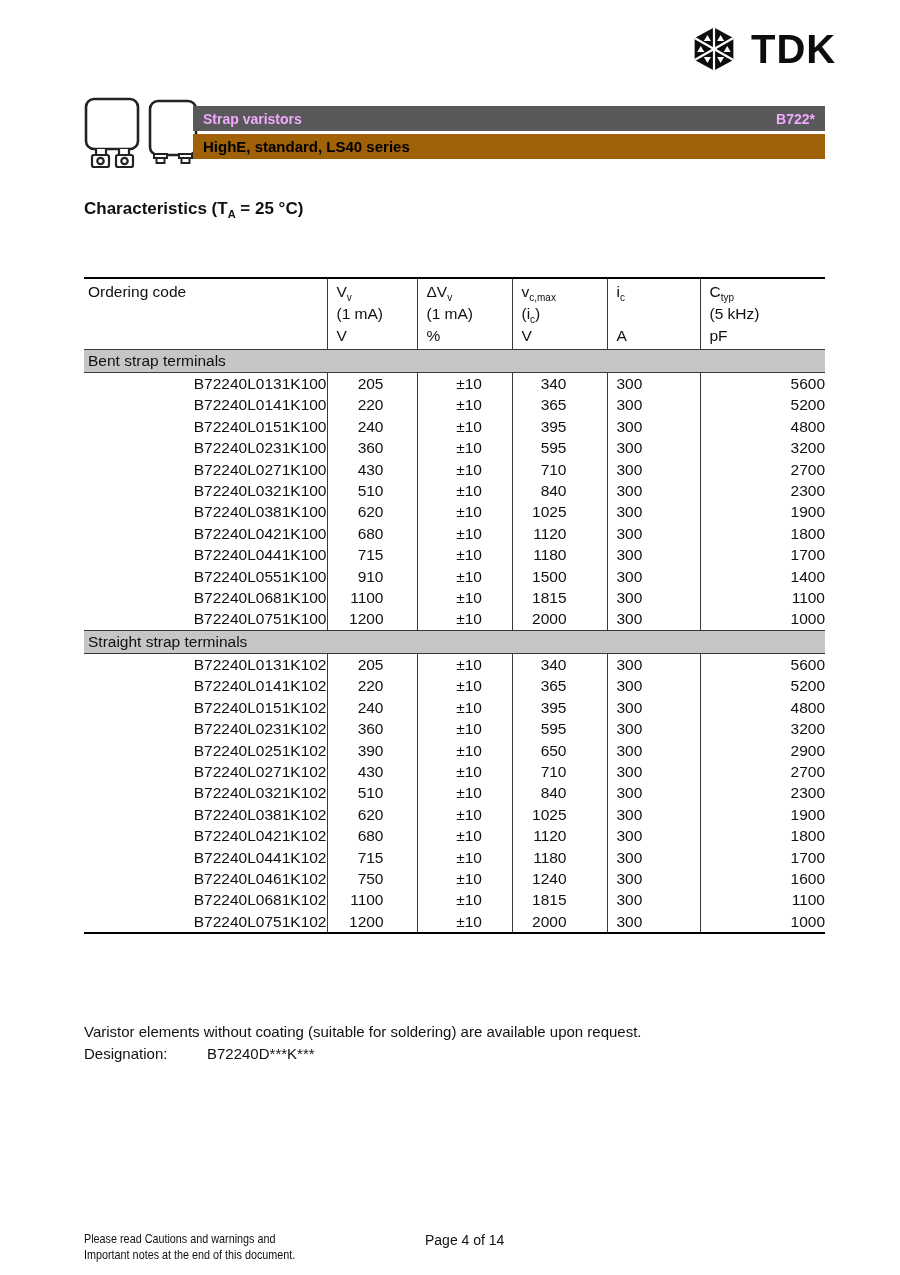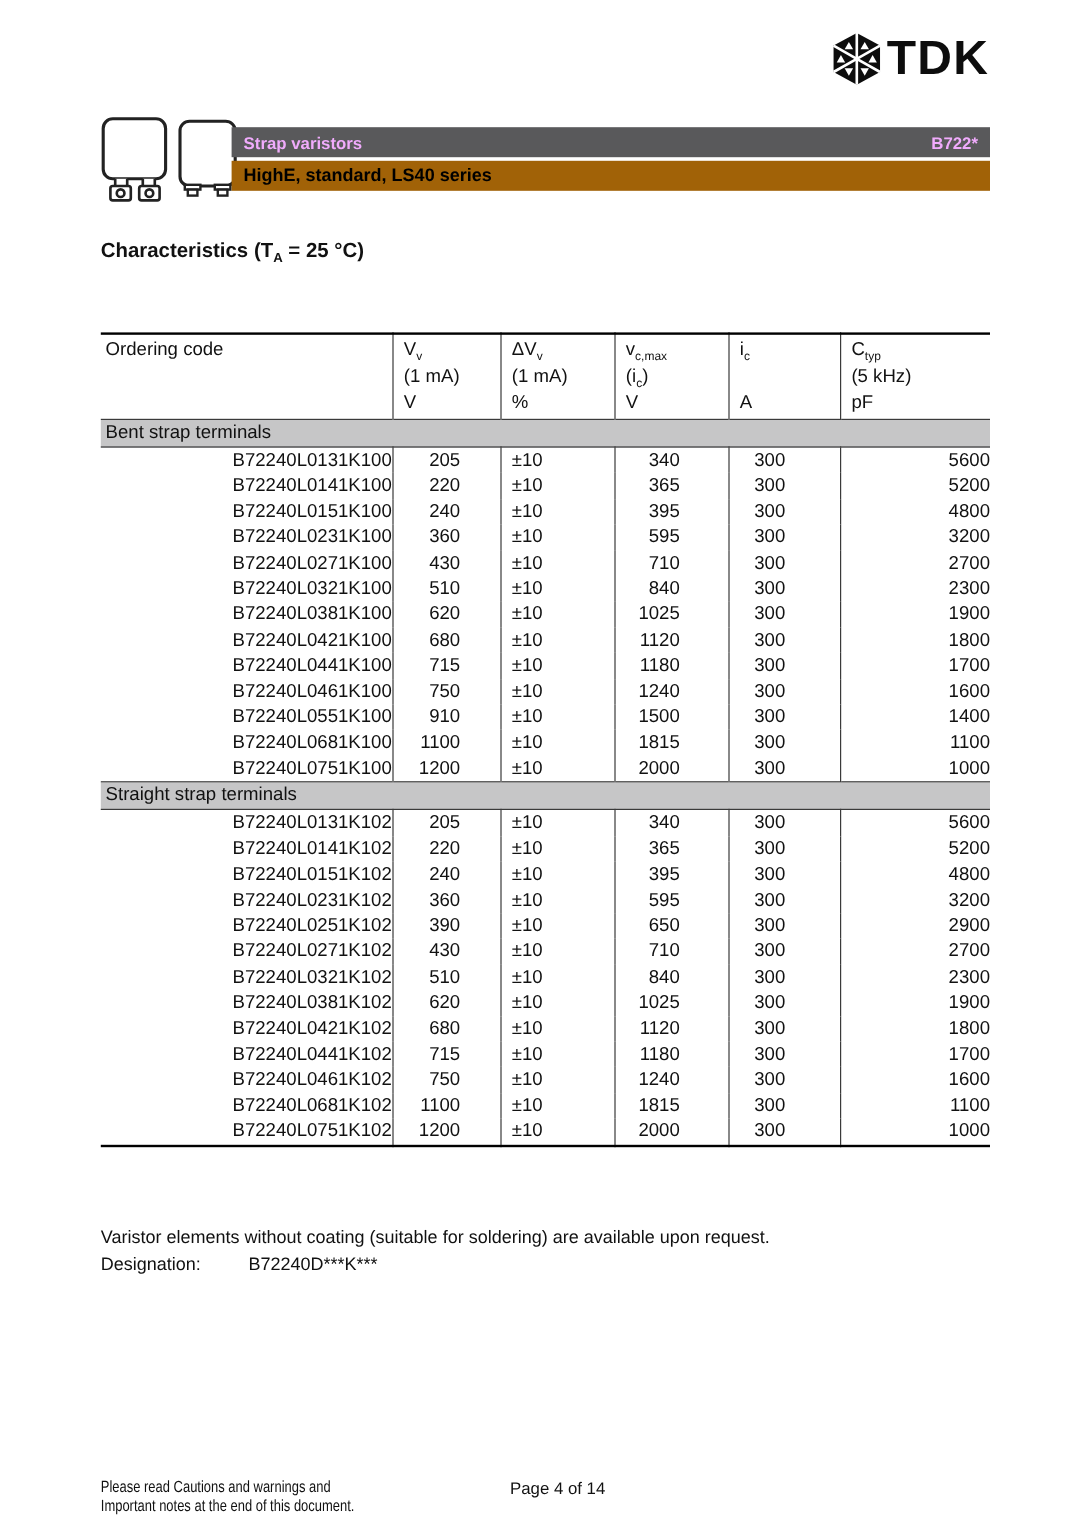--- a/index.html
+++ b/index.html
@@ -3,21 +3,21 @@
 <meta charset="utf-8">
 <style>
   * { margin:0; padding:0; box-sizing:border-box; }
   html,body { background:#888; }
   .page {
     position:relative; width:900px; height:1275px; background:#ffffff;
     font-family:"Liberation Sans", sans-serif; color:#111; overflow:hidden;
     margin:0 auto;
   }
   
-  .logo { position:absolute; top:27px; left:692px; display:flex; align-items:center; gap:3px; }
+  .logo { position:absolute; top:27px; left:692px; display:flex; align-items:center; gap:15px; }
   .logo-text { font-size:40px; font-weight:bold; letter-spacing:1px; color:#0d0d0d; line-height:44px; }
   
   .banner { position:absolute; top:97px; left:84px; width:741px; height:74px; }
   .bar { position:absolute; left:109px; width:632px; height:25px; display:flex; align-items:center; }
   .bar-dark { top:9px; background:#59595b; color:#f0abfc; font-weight:bold; font-size:14px;
               justify-content:space-between; padding:0 10px; }
   .bar-light { top:37px; background:#a16207; color:#000; font-weight:bold; font-size:15px; padding:0 10px; }
   .vicon { position:absolute; top:0; }
   
   .heading { position:absolute; top:199px; left:84px; font-size:17px; font-weight:bold; }
@@ -28,23 +28,23 @@
           border-top:2.5px solid #000; border-bottom:2.5px solid #000; }
   th, td { font-weight:normal; font-size:15.5px; vertical-align:middle; }
   thead th { text-align:left; padding:2px 0 2px 9px; }
   thead th:first-child { padding-left:4px; }
   thead th div { line-height:22px; height:22px; white-space:nowrap; }
   thead th + th, tbody tr.datarow td + td { border-left:1.5px solid #3a3a3a; }
   sub { font-size:10px; line-height:0; }
   tbody tr.datarow td { height:21.4px; line-height:21.4px; white-space:nowrap; }
   td.c0 { text-align:right;  padding-left:4px; }
   td.c1 { text-align:right; padding-right:33px; }
-  td.c2 { text-align:left;  padding-left:9px;margin-top:19px; }
+  td.c2 { text-align:center;  padding-left:9px;margin-top:19px; }
   td.c3 { text-align:right; padding-right:40px; }
-  td.c4 { text-align:left;  padding-left:21px; }
+  td.c4 { text-align:left;  padding-left:9px; }
   td.c5 { text-align:right;  padding-left:9px; }
   tr.band td { background:#c6c6c7; border-top:1.5px solid #3a3a3a; border-bottom:1.5px solid #3a3a3a;
                height:22px; line-height:22px; padding-left:4px; font-size:15.5px; }
   
   .notes { position:absolute; top:1021px; left:84px; font-size:15px; line-height:22px; }
   .desig-label { display:inline-block; width:123px; }
   
   .footer-left { position:absolute; top:1231px; left:84px; font-size:13.5px; line-height:15.5px; }
   .footer-left div { transform:scaleX(0.80); transform-origin:left; white-space:nowrap; }
   .footer-page { position:absolute; top:1232px; left:425px; font-size:14px; }
@@ -223,28 +223,20 @@
           </tr>
           <tr class="datarow">
             <td class="c0">B72240L0441K100</td>
             <td class="c1">715</td>
             <td class="c2">±10</td>
             <td class="c3">1180</td>
             <td class="c4">300</td>
             <td class="c5">1700</td>
           </tr>
           <tr class="datarow">
-            <td class="c0">B72240L0461K100</td>
-            <td class="c1">750</td>
-            <td class="c2">±10</td>
-            <td class="c3">1240</td>
-            <td class="c4">300</td>
-            <td class="c5">1600</td>
-          </tr>
-          <tr class="datarow">
             <td class="c0">B72240L0551K100</td>
             <td class="c1">910</td>
             <td class="c2">±10</td>
             <td class="c3">1500</td>
             <td class="c4">300</td>
             <td class="c5">1400</td>
           </tr>
           <tr class="datarow">
             <td class="c0">B72240L0681K100</td>
             <td class="c1">1100</td>

